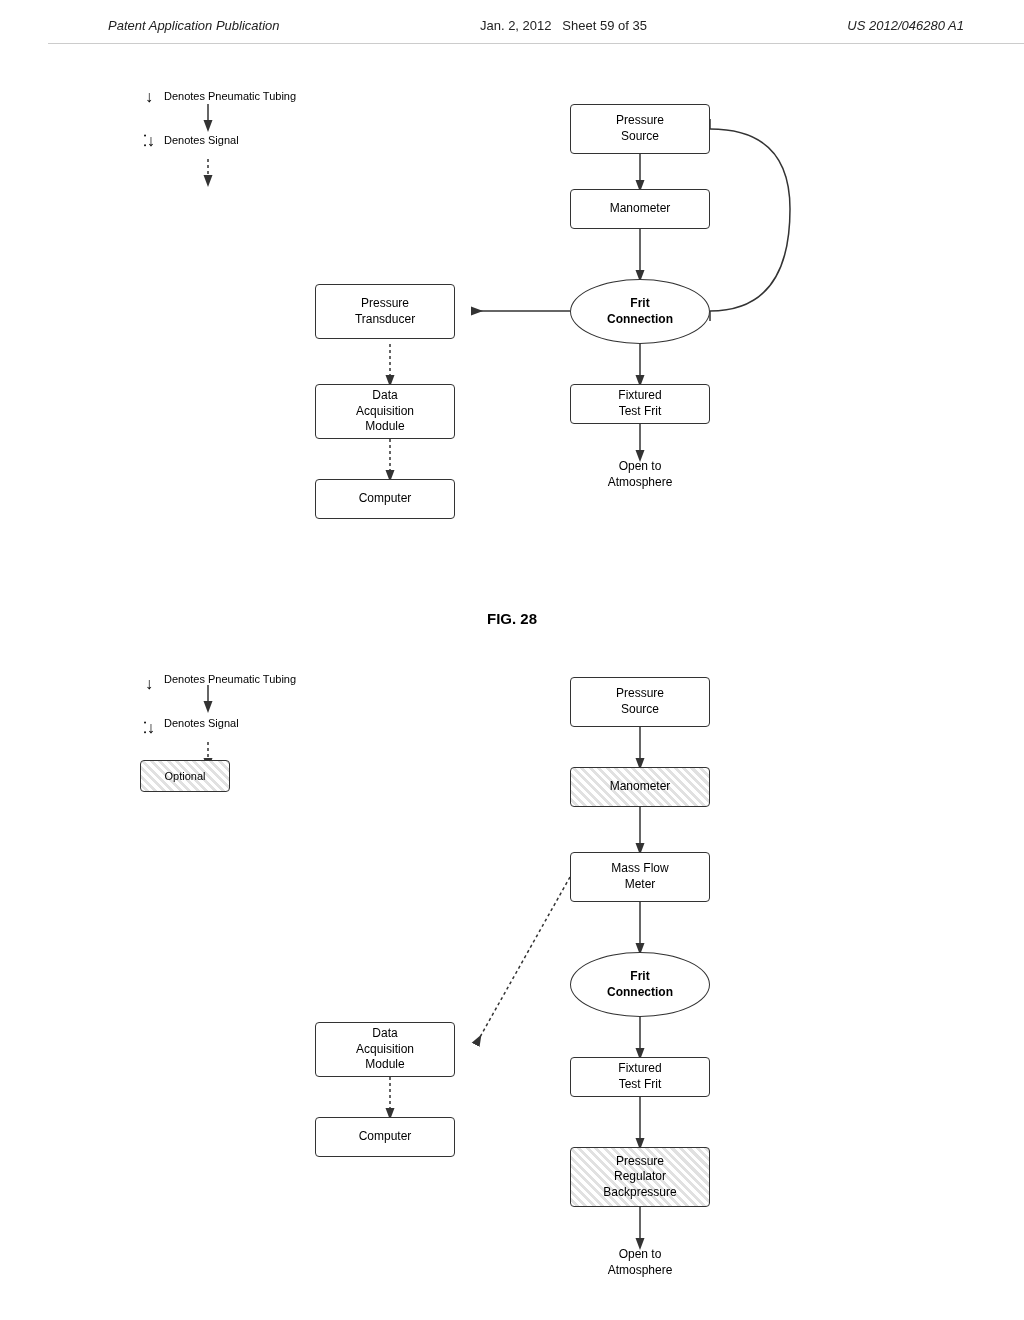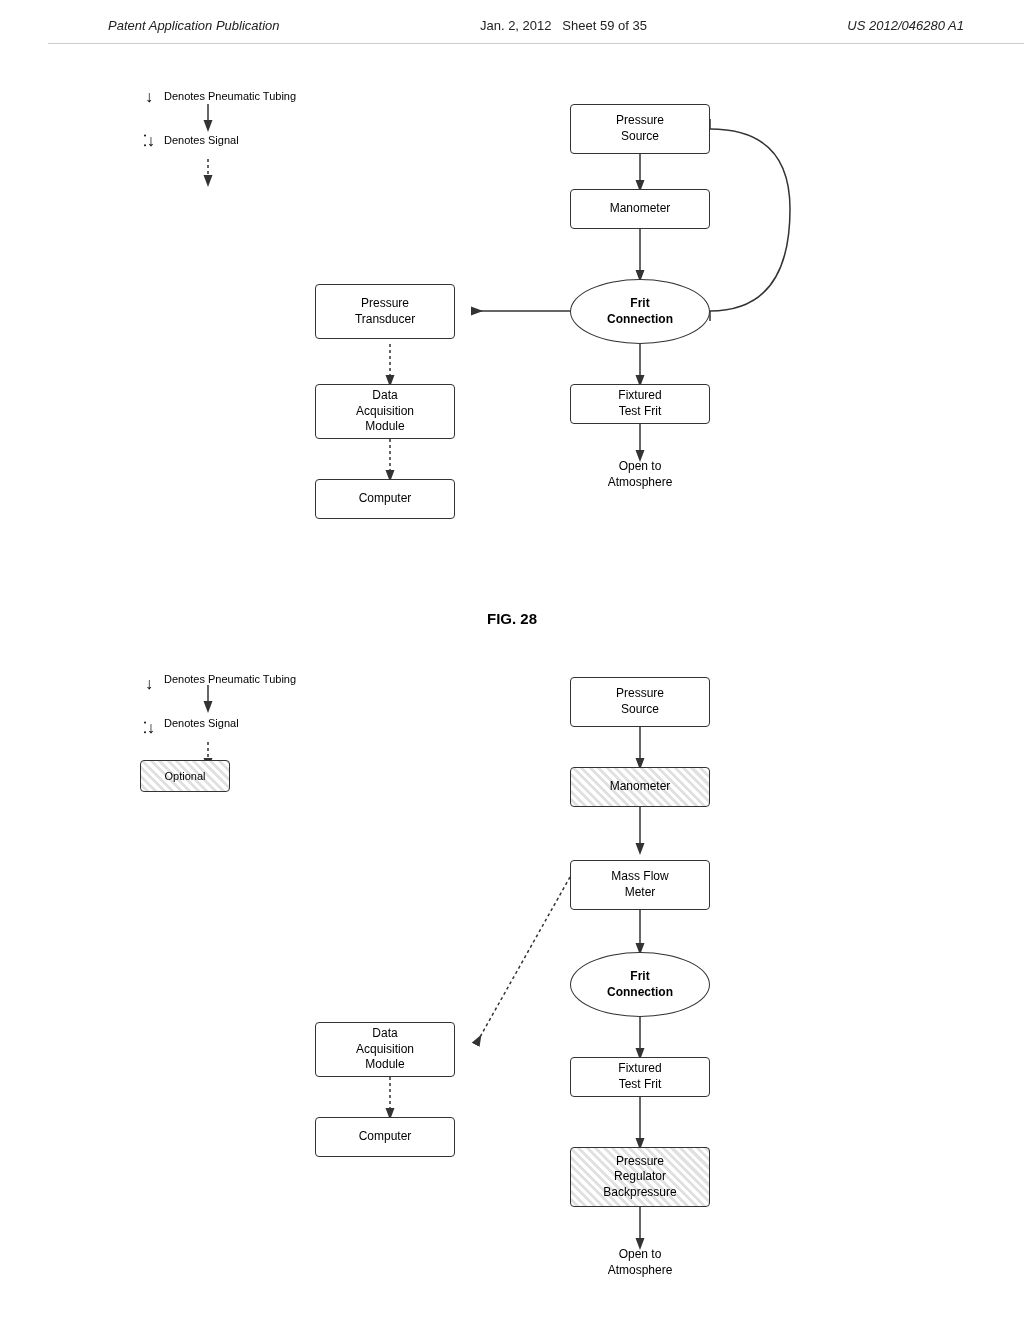--- a/index.html
+++ b/index.html
@@ -272,21 +272,21 @@
 
       <div class="fc-box fc-box-rect" style="left:510px; top:20px; width:140px; height:50px;">
         <span style="white-space:pre-line; text-align:center;">Pressure
 Source</span>
       </div>
 
       <div class="fc-box fc-box-rect fc-box-hatched" style="left:510px; top:110px; width:140px; height:40px;">
         <span>Manometer</span>
       </div>
 
-      <div class="fc-box fc-box-rect" style="left:510px; top:195px; width:140px; height:50px;margin-top:8px;">
+      <div class="fc-box fc-box-rect" style="left:510px; top:195px; width:140px; height:50px;">
         <span style="white-space:pre-line; text-align:center;">Mass Flow
 Meter</span>
       </div>
 
       <div class="fc-box fc-box-ellipse" style="left:510px; top:295px; width:140px; height:65px;">
         <span style="white-space:pre-line; text-align:center;">Frit
 Connection</span>
       </div>
 
       <div class="fc-box fc-box-rect" style="left:510px; top:400px; width:140px; height:40px;">

